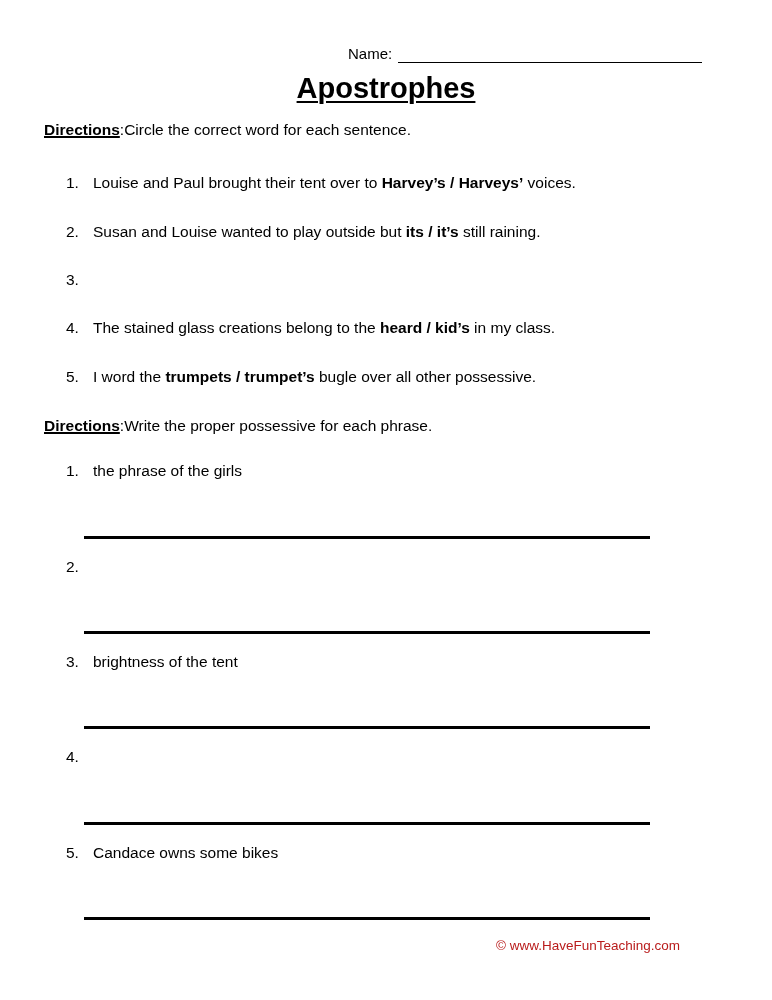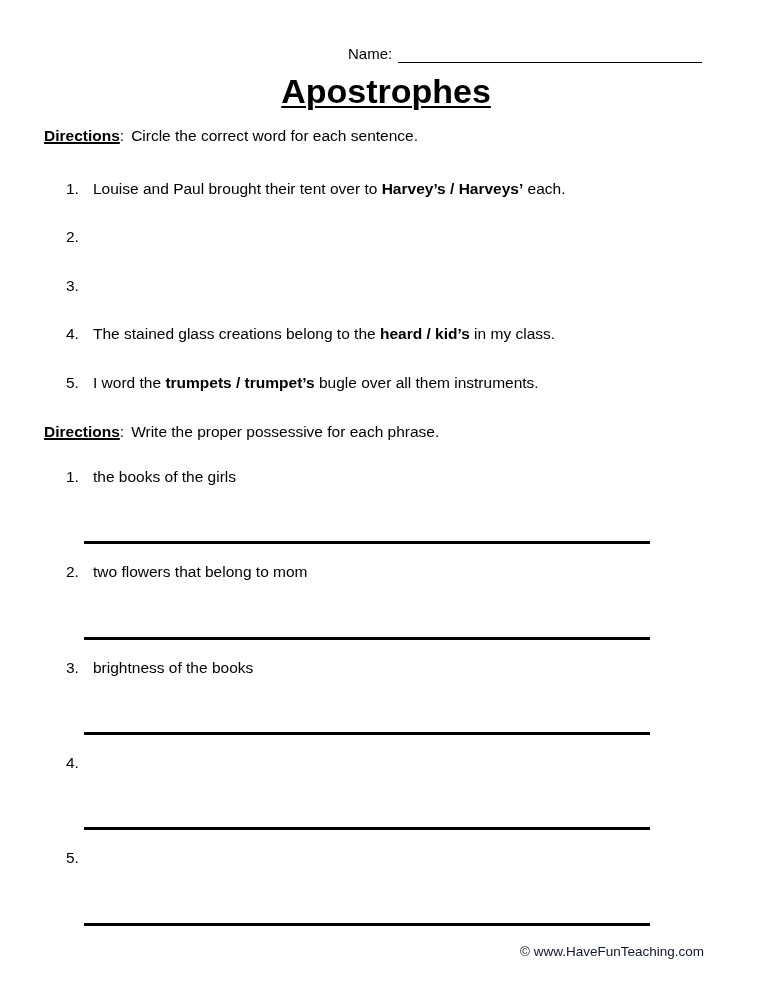--- a/index.html
+++ b/index.html
@@ -22,40 +22,40 @@
   .name-label { white-space: nowrap; padding-bottom: 1px; }
   .name-line {
     flex: 1;
     border-bottom: 1.5px solid #000;
     height: 1.05em;
     margin-left: 6px;
   }
   .title {
     text-align: center;
     margin-top: 9px;
-    font-size: 34px;
+    font-size: 29px;
     font-weight: bold;
     line-height: 1.15;
   }
   .title span {
     text-decoration: underline;
     text-decoration-thickness: 2px;
     text-underline-offset: 3px;
   }
   .directions {
     margin: 16px 44px 0 44px;
     font-size: 15.5px;
   }
   .directions .dir-label {
     font-weight: bold;
     text-decoration: underline;
     text-decoration-thickness: 1.5px;
     text-align: right;
   }
-  .directions .dir-text { margin-left: 7px; }
+  .directions .dir-text { }
   .directions.second { margin-top: 31px; }
 
   .s1-list { margin: 34px 40px 0 66px; }
   .s1-item {
     display: flex;
     font-size: 15.5px;
     line-height: 1.25;
     margin-bottom: 29px;
   }
   .s1-item:last-child { margin-bottom: 0; }
@@ -69,24 +69,24 @@
     font-size: 15.5px;
     line-height: 1.25;
   }
   .answer-line {
     margin: 55px 0 0 18px;
     width: 566px;
     border-bottom: 3px solid #000;
   }
   .footer {
     text-align: right;
-    padding-right: 68px;
+    padding-right: 92px;
     margin-top: 8px;
     font-size: 13.5px;
-    color: #0f172a;
+    color: #b91c1c;
   }
 </style>
 </head>
 <body>
 
 <div class="name-row">
   <span class="name-label">Name:</span>
   <span class="name-line"></span>
 </div>
 
@@ -94,71 +94,72 @@
   <span>Apostrophes</span>
 </div>
 
 <div class="directions">
   <span class="dir-label">Directions</span><span>:</span><span class="dir-text">Circle the correct word for each sentence.</span>
 </div>
 
 <div class="s1-list">
   <div class="s1-item">
     <span class="item-num">1.</span>
-    <span><span>Louise and Paul brought their tent over to </span><span class="choice">Harvey’s / Harveys’</span><span> each.</span></span>
+    <span><span>Louise and Paul brought their tent over to </span><span class="choice">Harvey’s / Harveys’</span><span> voices.</span></span>
   </div>
   <div class="s1-item">
     <span class="item-num">2.</span>
+    <span><span>Susan and Louise wanted to play outside but </span><span class="choice">its / it’s</span><span> still raining.</span></span>
   </div>
   <div class="s1-item">
     <span class="item-num">3.</span>
   </div>
   <div class="s1-item">
     <span class="item-num">4.</span>
     <span><span>The stained glass creations belong to the </span><span class="choice">heard / kid’s</span><span> in my class.</span></span>
   </div>
   <div class="s1-item">
     <span class="item-num">5.</span>
-    <span><span>I word the </span><span class="choice">trumpets / trumpet’s</span><span> bugle over all them instruments.</span></span>
+    <span><span>I word the </span><span class="choice">trumpets / trumpet’s</span><span> bugle over all other possessive.</span></span>
   </div>
 </div>
 
 <div class="directions second">
   <span class="dir-label">Directions</span><span>:</span><span class="dir-text">Write the proper possessive for each phrase.</span>
 </div>
 
 <div class="s2-list">
   <div class="s2-item">
     <div class="phrase-row">
       <span class="item-num">1.</span>
-      <span>the books of the girls</span>
+      <span>the phrase of the girls</span>
     </div>
     <div class="answer-line"></div>
   </div>
   <div class="s2-item">
     <div class="phrase-row">
       <span class="item-num">2.</span>
-      <span>two flowers that belong to mom</span>
     </div>
     <div class="answer-line"></div>
   </div>
   <div class="s2-item">
     <div class="phrase-row">
       <span class="item-num">3.</span>
-      <span>brightness of the books</span>
+      <span>brightness of the tent</span>
     </div>
     <div class="answer-line"></div>
   </div>
   <div class="s2-item">
     <div class="phrase-row">
       <span class="item-num">4.</span>
     </div>
     <div class="answer-line"></div>
   </div>
   <div class="s2-item">
     <div class="phrase-row">
       <span class="item-num">5.</span>
+      <span>Candace owns some bikes</span>
     </div>
     <div class="answer-line"></div>
   </div>
 </div>
 
 <div class="footer">© www.HaveFunTeaching.com</div>
 
 </body></html>

